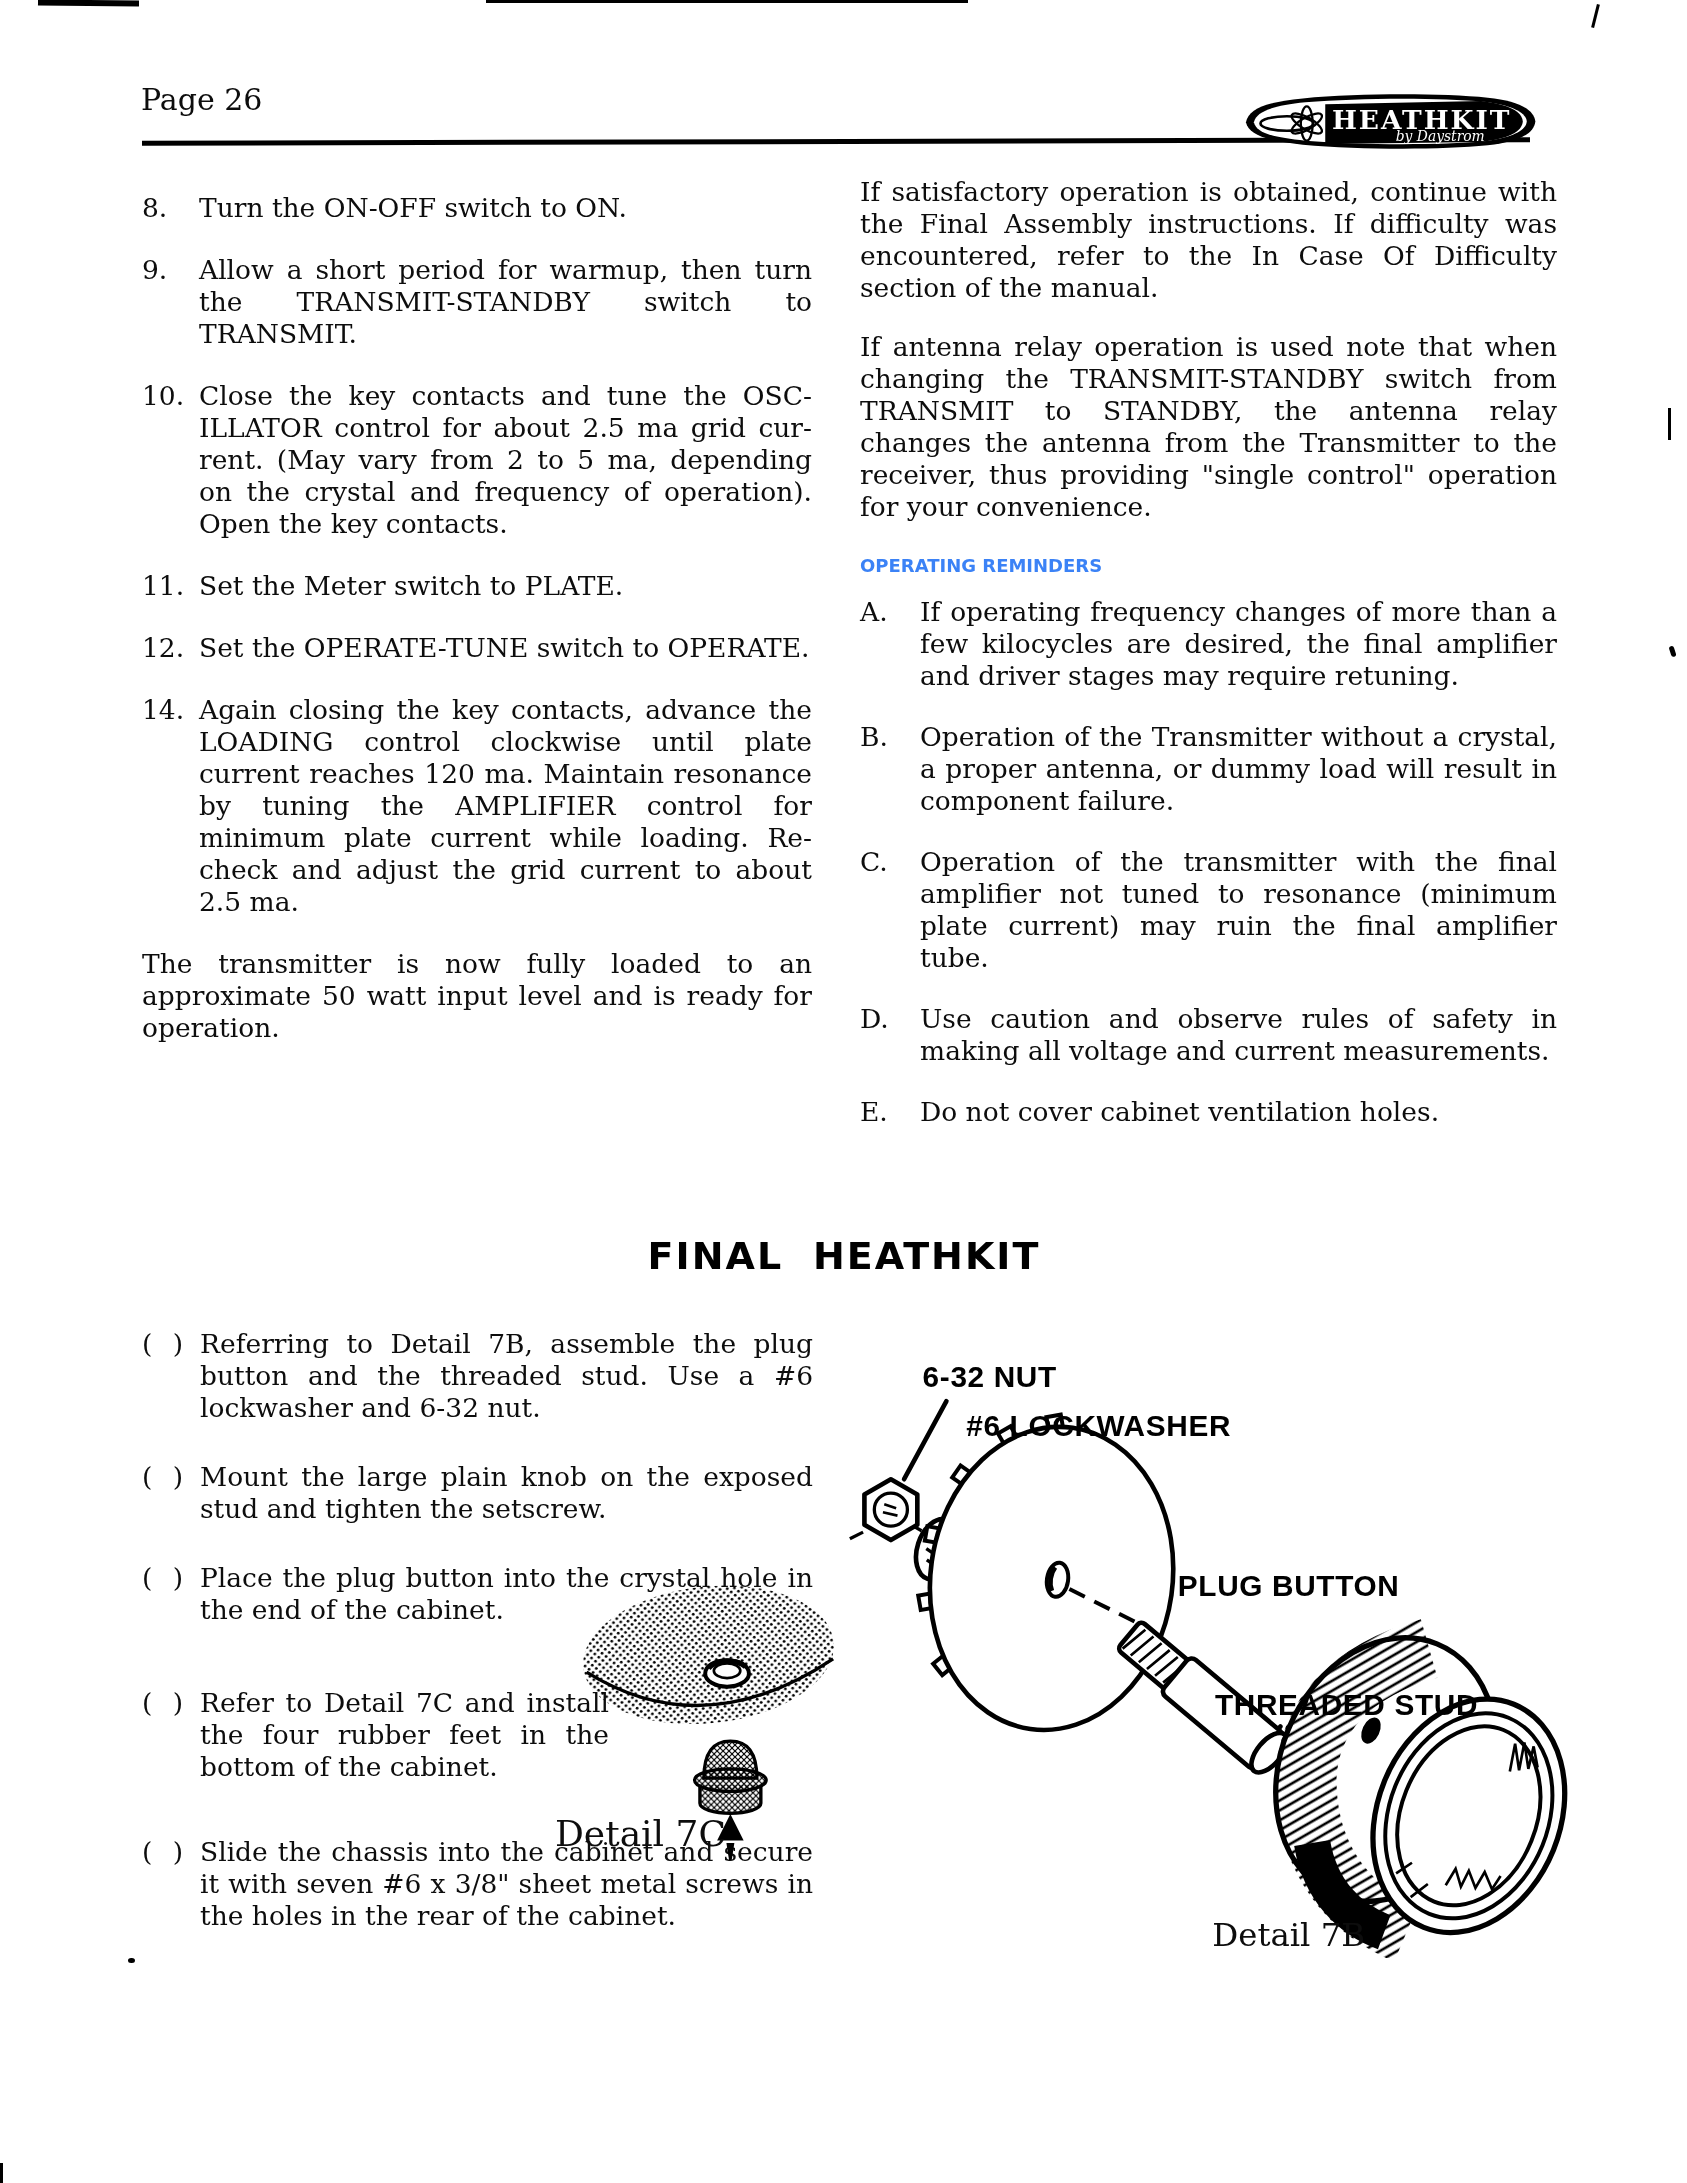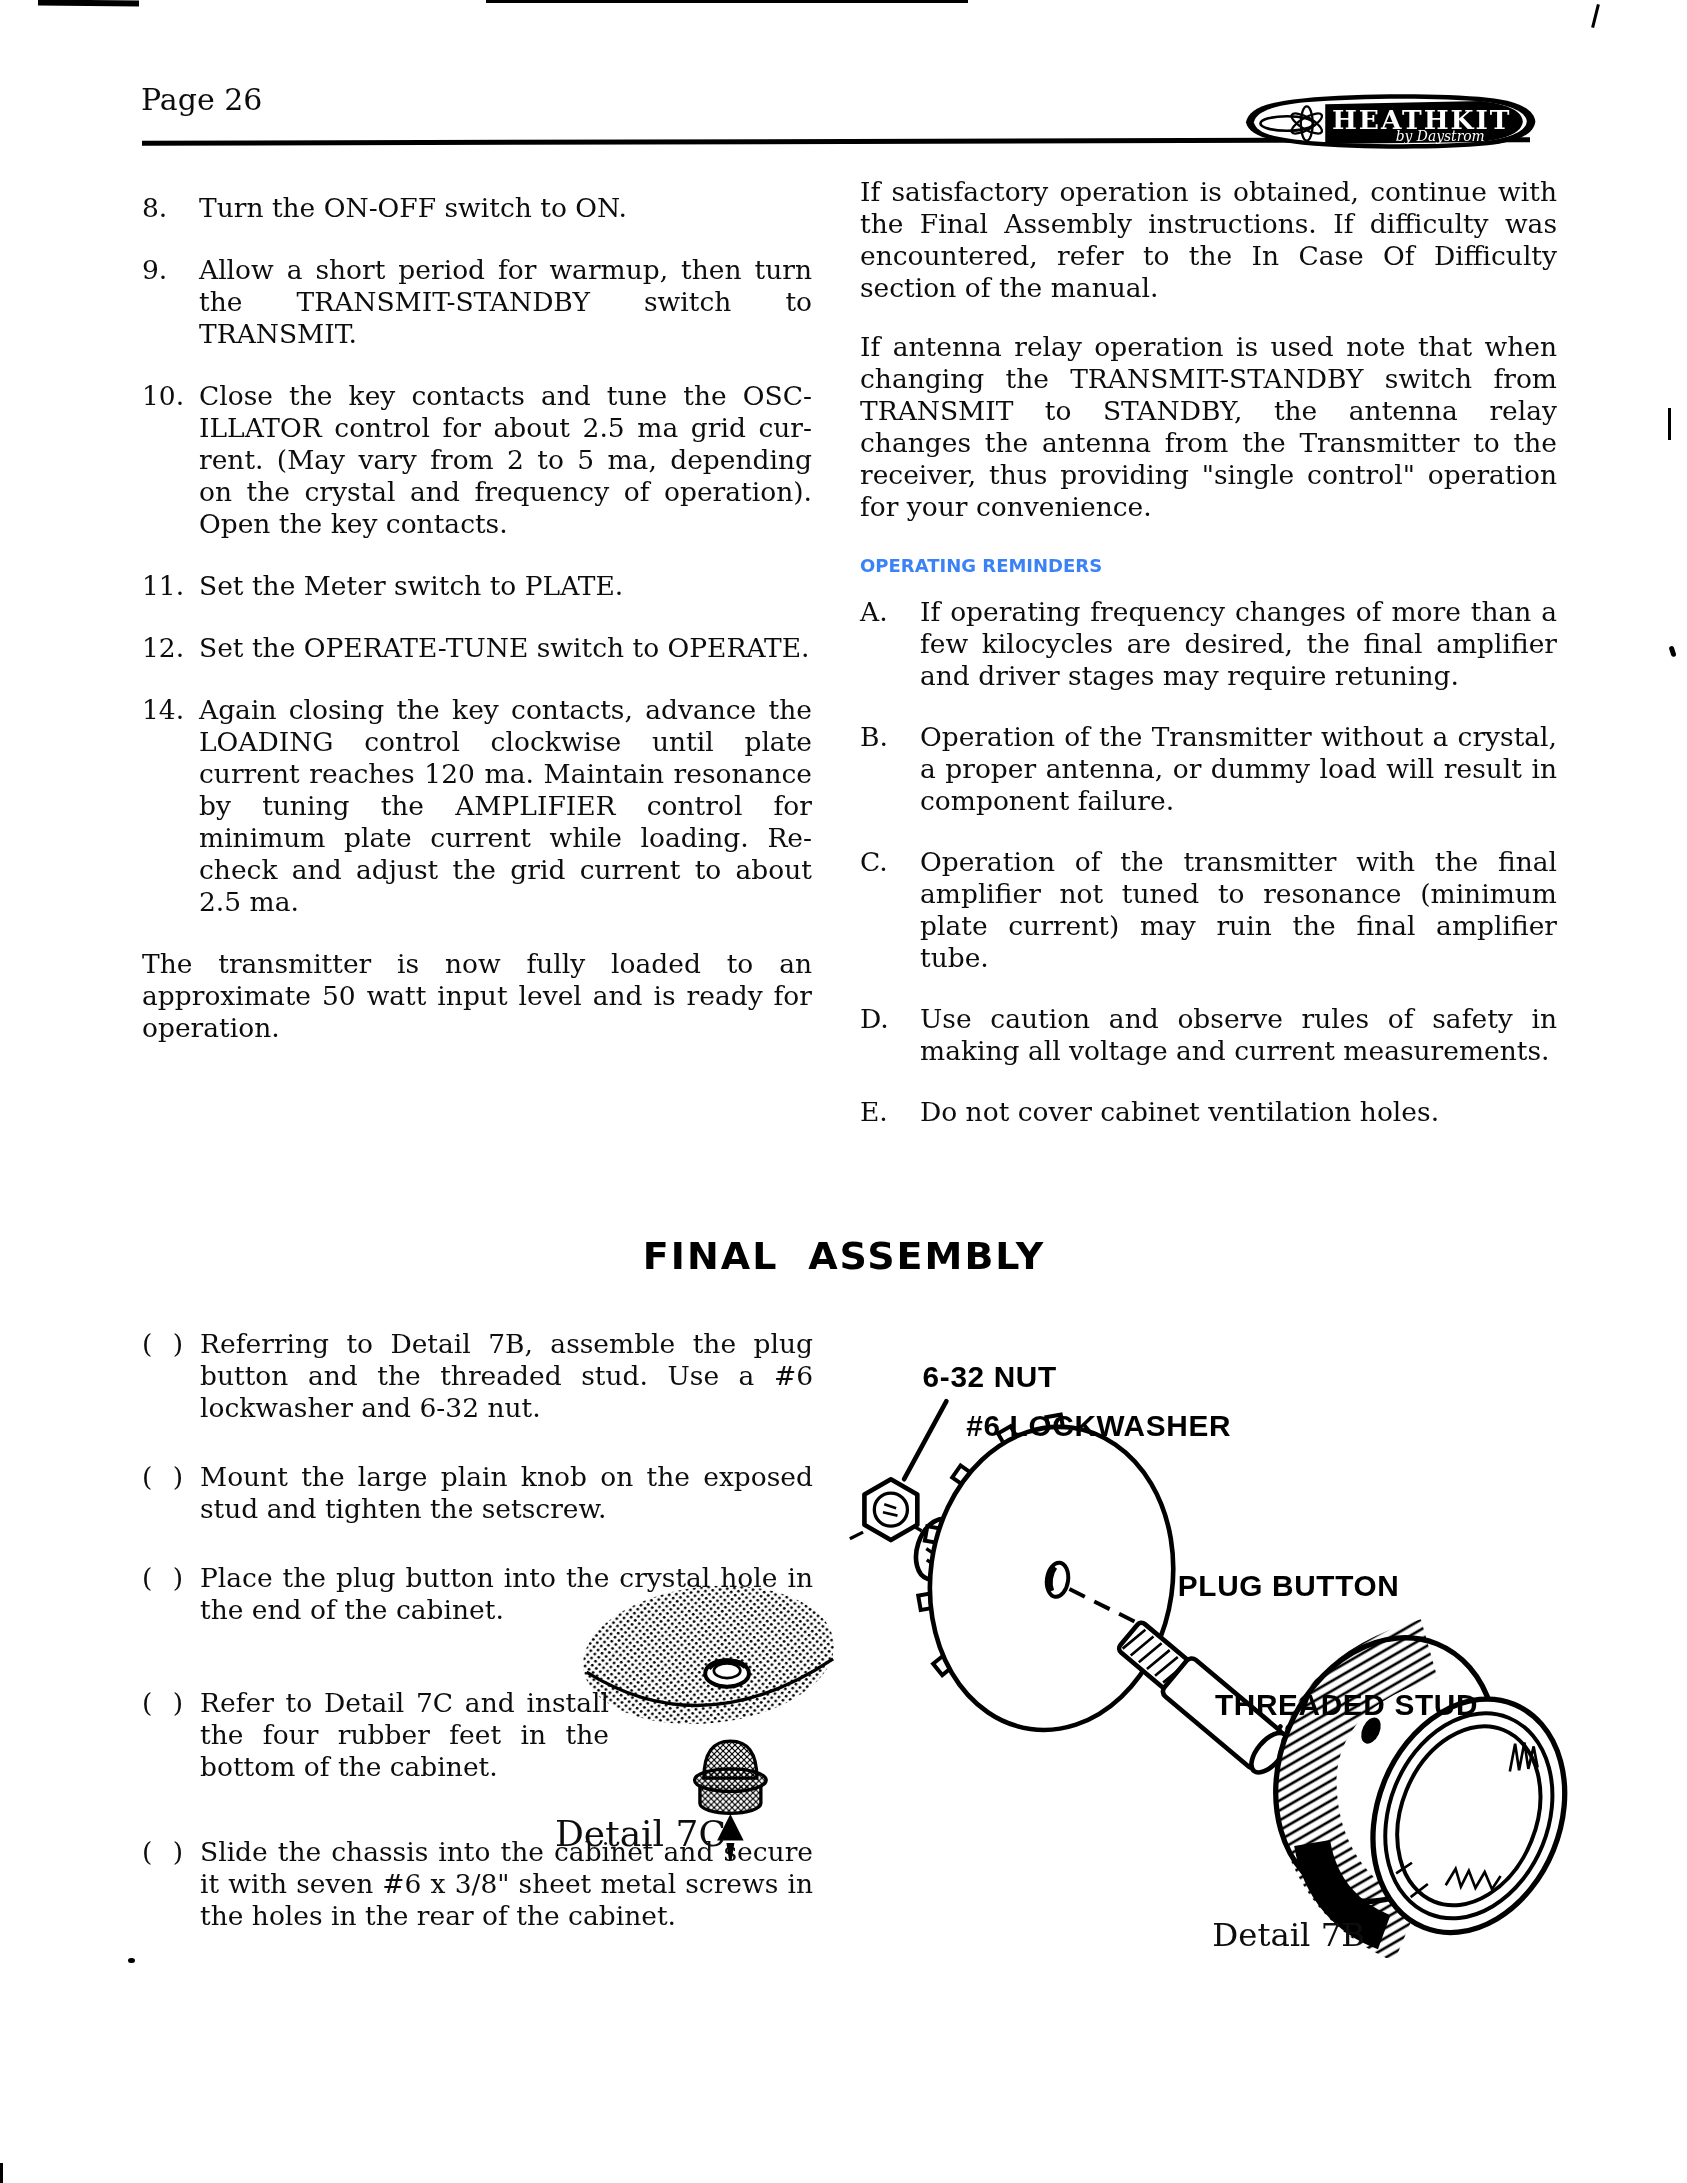--- a/index.html
+++ b/index.html
@@ -117,21 +117,21 @@
     <div class="reminder">
       <span class="letter">D.</span>
       <span class="txt">Use caution and observe rules of safety in making all voltage and current measure­ments.</span>
     </div>
     <div class="reminder">
       <span class="letter">E.</span>
       <span class="txt">Do not cover cabinet ventilation holes.</span>
     </div>
   </div>
 
-  <div class="abs final-head">FINAL ASSEMBLY</div>
+  <div class="abs final-head">FINAL HEATHKIT</div>
 
   <div class="abs checklist">
     <div class="check-item">
       <span class="marker">( )</span>
       <span class="txt">Referring to Detail 7B, assemble the plug button and the threaded stud. Use a #6 lockwasher and 6-32 nut.</span>
     </div>
     <div class="check-item">
       <span class="marker">( )</span>
       <span class="txt">Mount the large plain knob on the exposed stud and tighten the setscrew.</span>
     </div>

